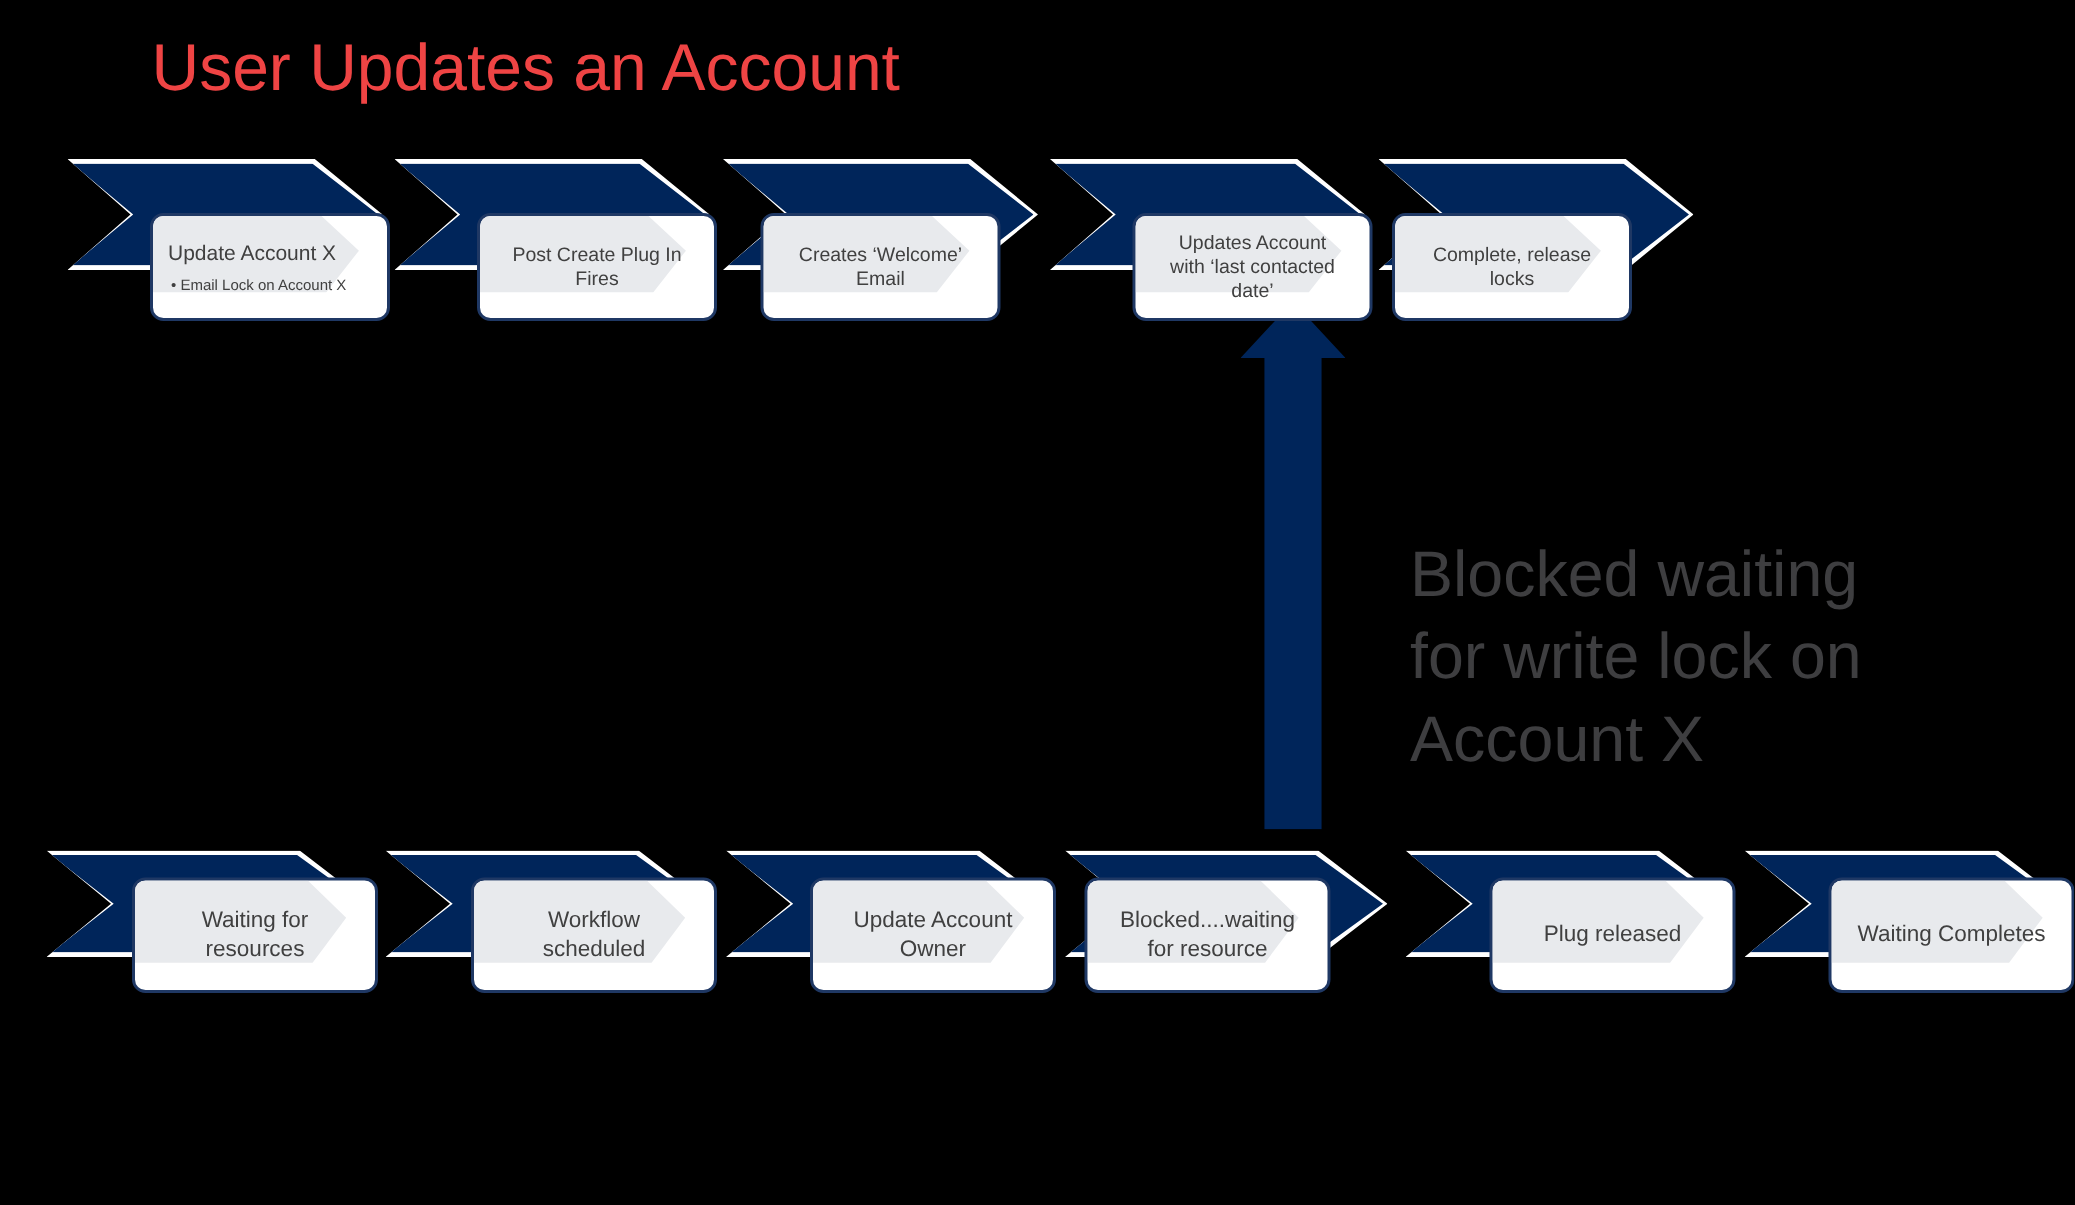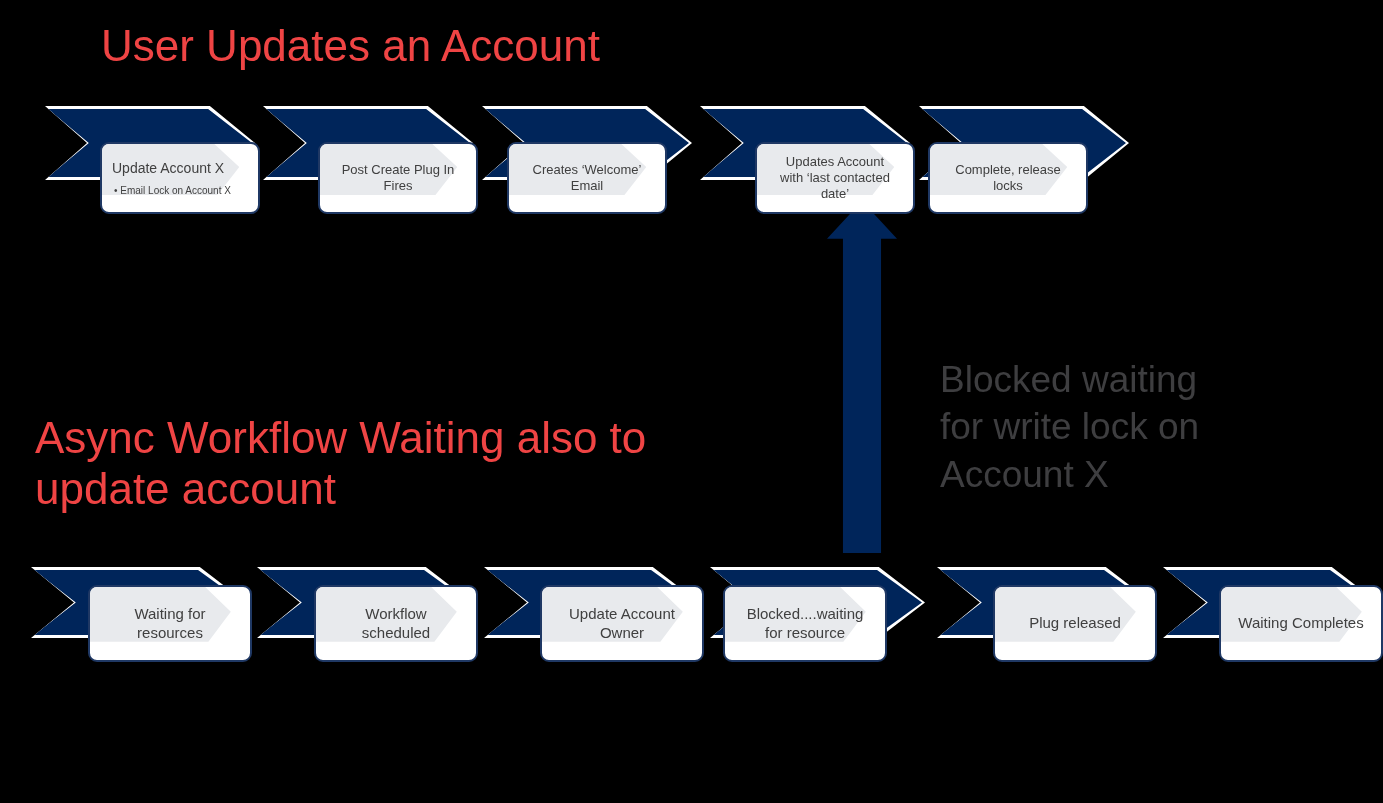--- a/index.html
+++ b/index.html
@@ -8,21 +8,21 @@
     font-family:"Liberation Sans",sans-serif;
   }
   .big-title{
     position:absolute;margin:0;font-weight:300;color:#ef4444;
     font-size:44px;line-height:1.16;white-space:pre-line;letter-spacing:0px;
   }
   .title-top{left:101px;top:20px;}
   .title-bottom{left:35px;top:412px;}
   .annotation{
     position:absolute;left:940px;top:356px;font-weight:300;color:#3E3E40;
-    font-size:37px;line-height:1.28;white-space:pre-line;
+    font-size:43px;line-height:1.28;white-space:pre-line;
   }
   
   .chev{
     position:absolute;background:#FFFFFF;
     clip-path:polygon(0 0,78.5% 0,100% 50%,78.5% 100%,0 100%,20% 50%);
   }
   .chev::after{
     content:"";position:absolute;inset:3px;background:#00255A;
     clip-path:polygon(0 0,78.5% 0,100% 50%,78.5% 100%,0 100%,20% 50%);
   }
@@ -105,22 +105,20 @@
     </div>
     <div class="t4">
       <div class="chev"></div>
       <div class="box">
         <span class="label">Complete, release
 locks</span>
       </div>
     </div>
   </div>
 
-  <h1 class="big-title title-bottom">Async Workflow Waiting also to
-update account</h1>
 
   <div class="annotation">Blocked waiting
 for write lock on
 Account X</div>
 
   <div class="brow">
     <div class="b0">
       <div class="chev"></div>
       <div class="box">
         <span class="label">Waiting for

